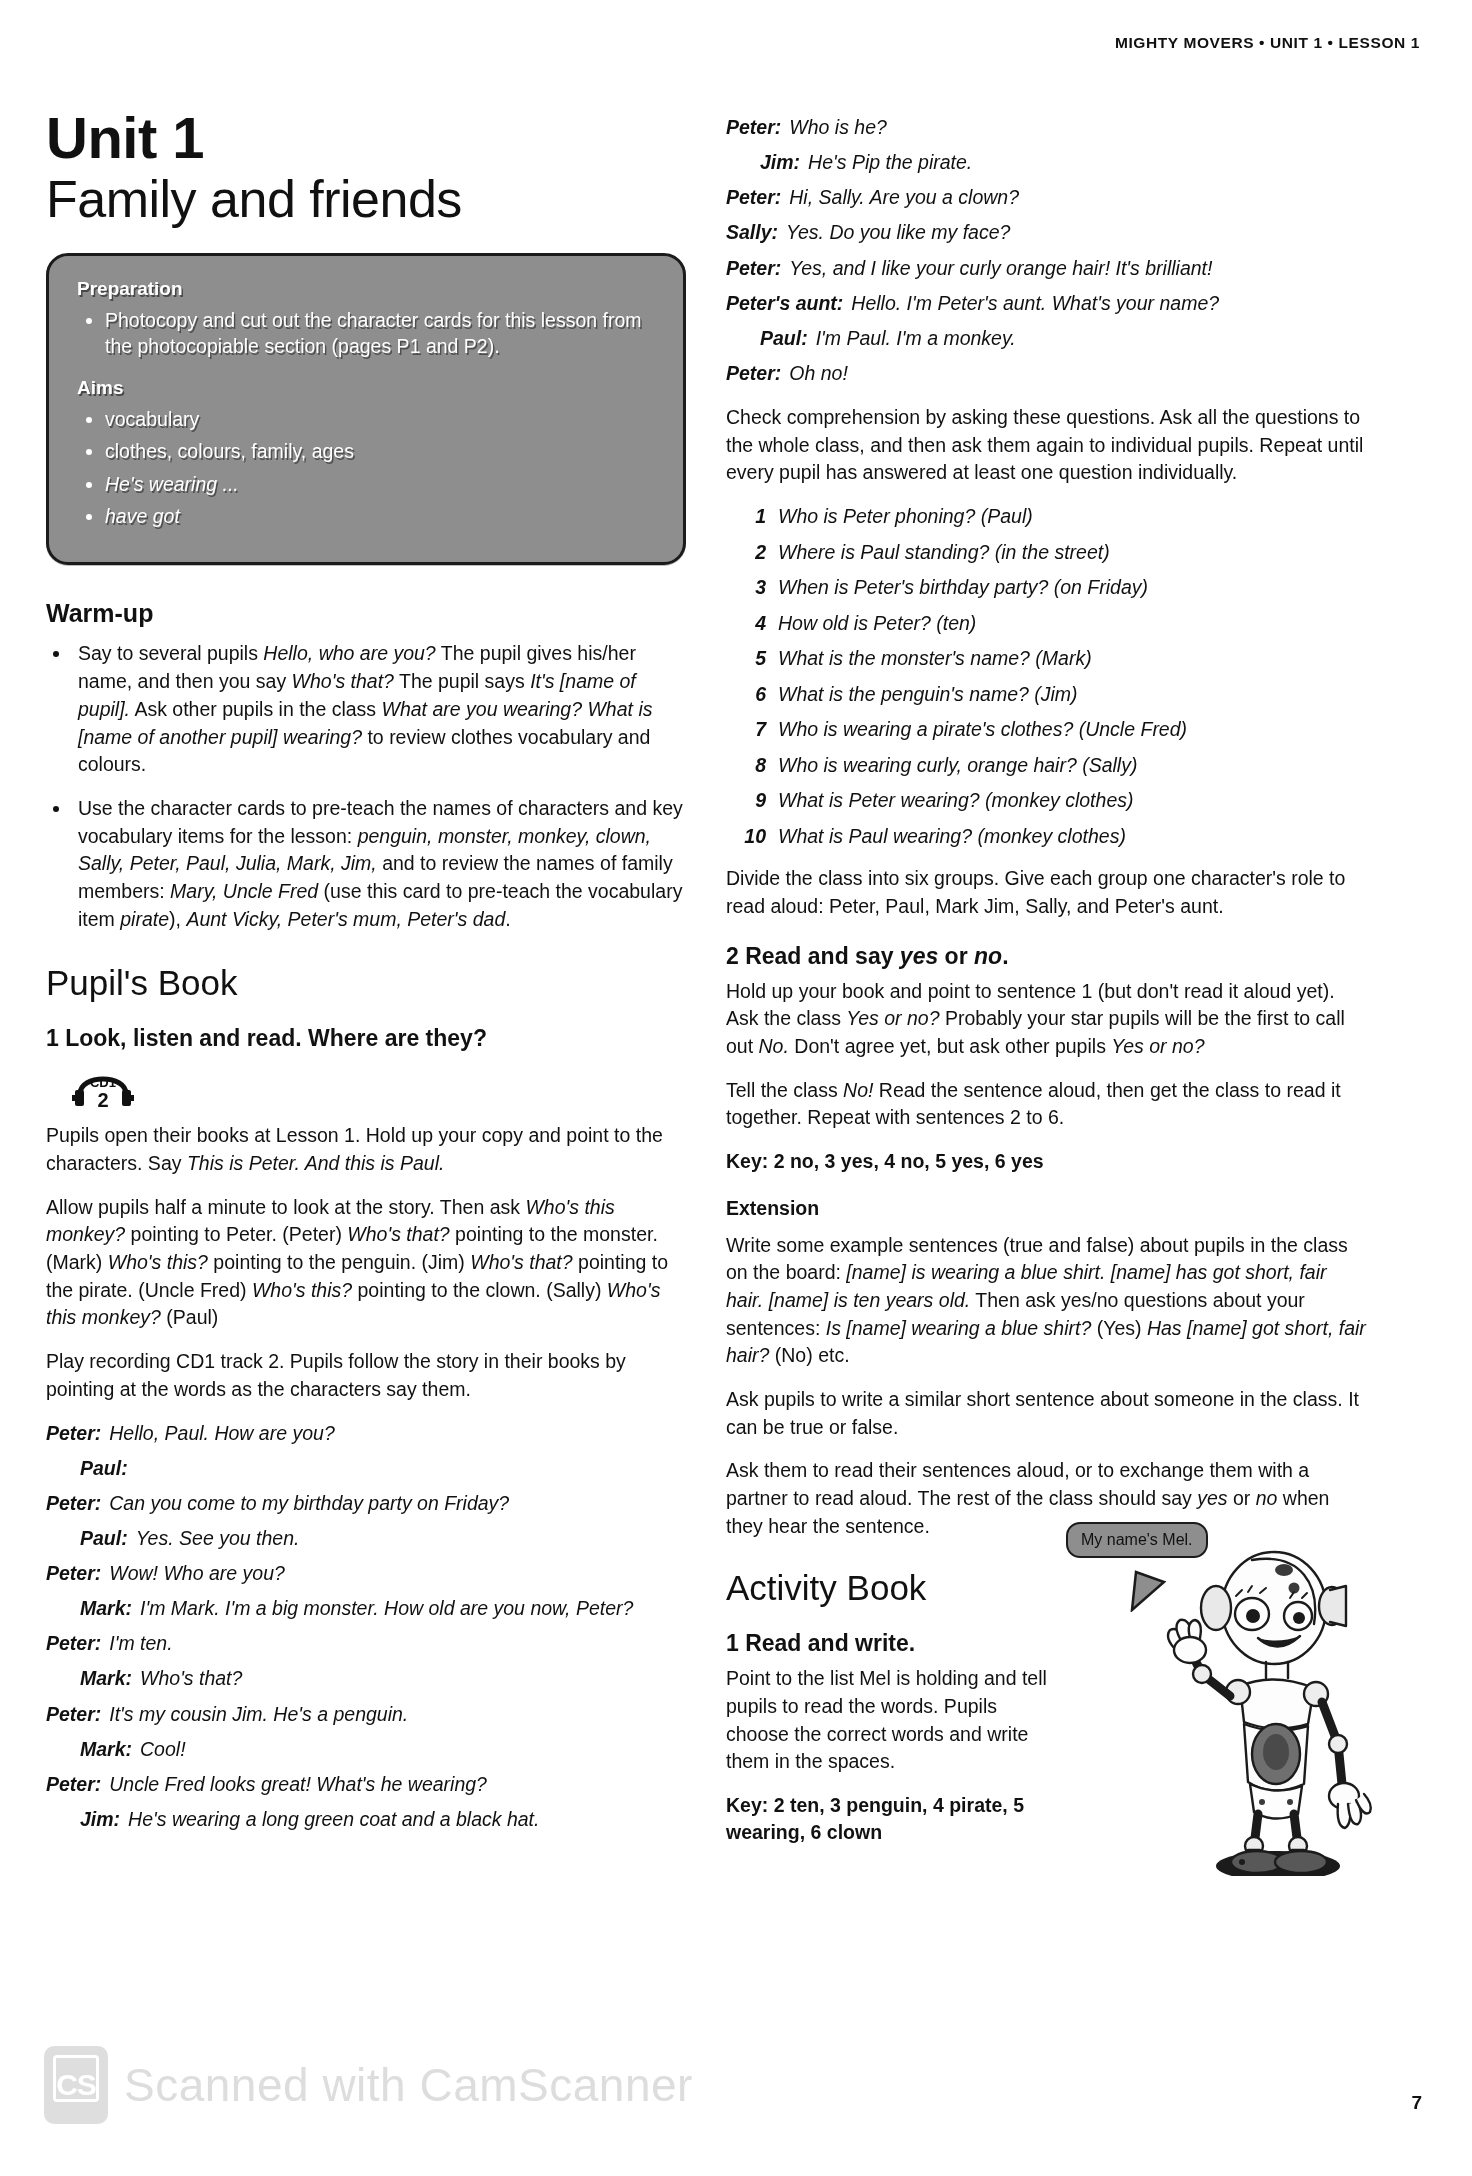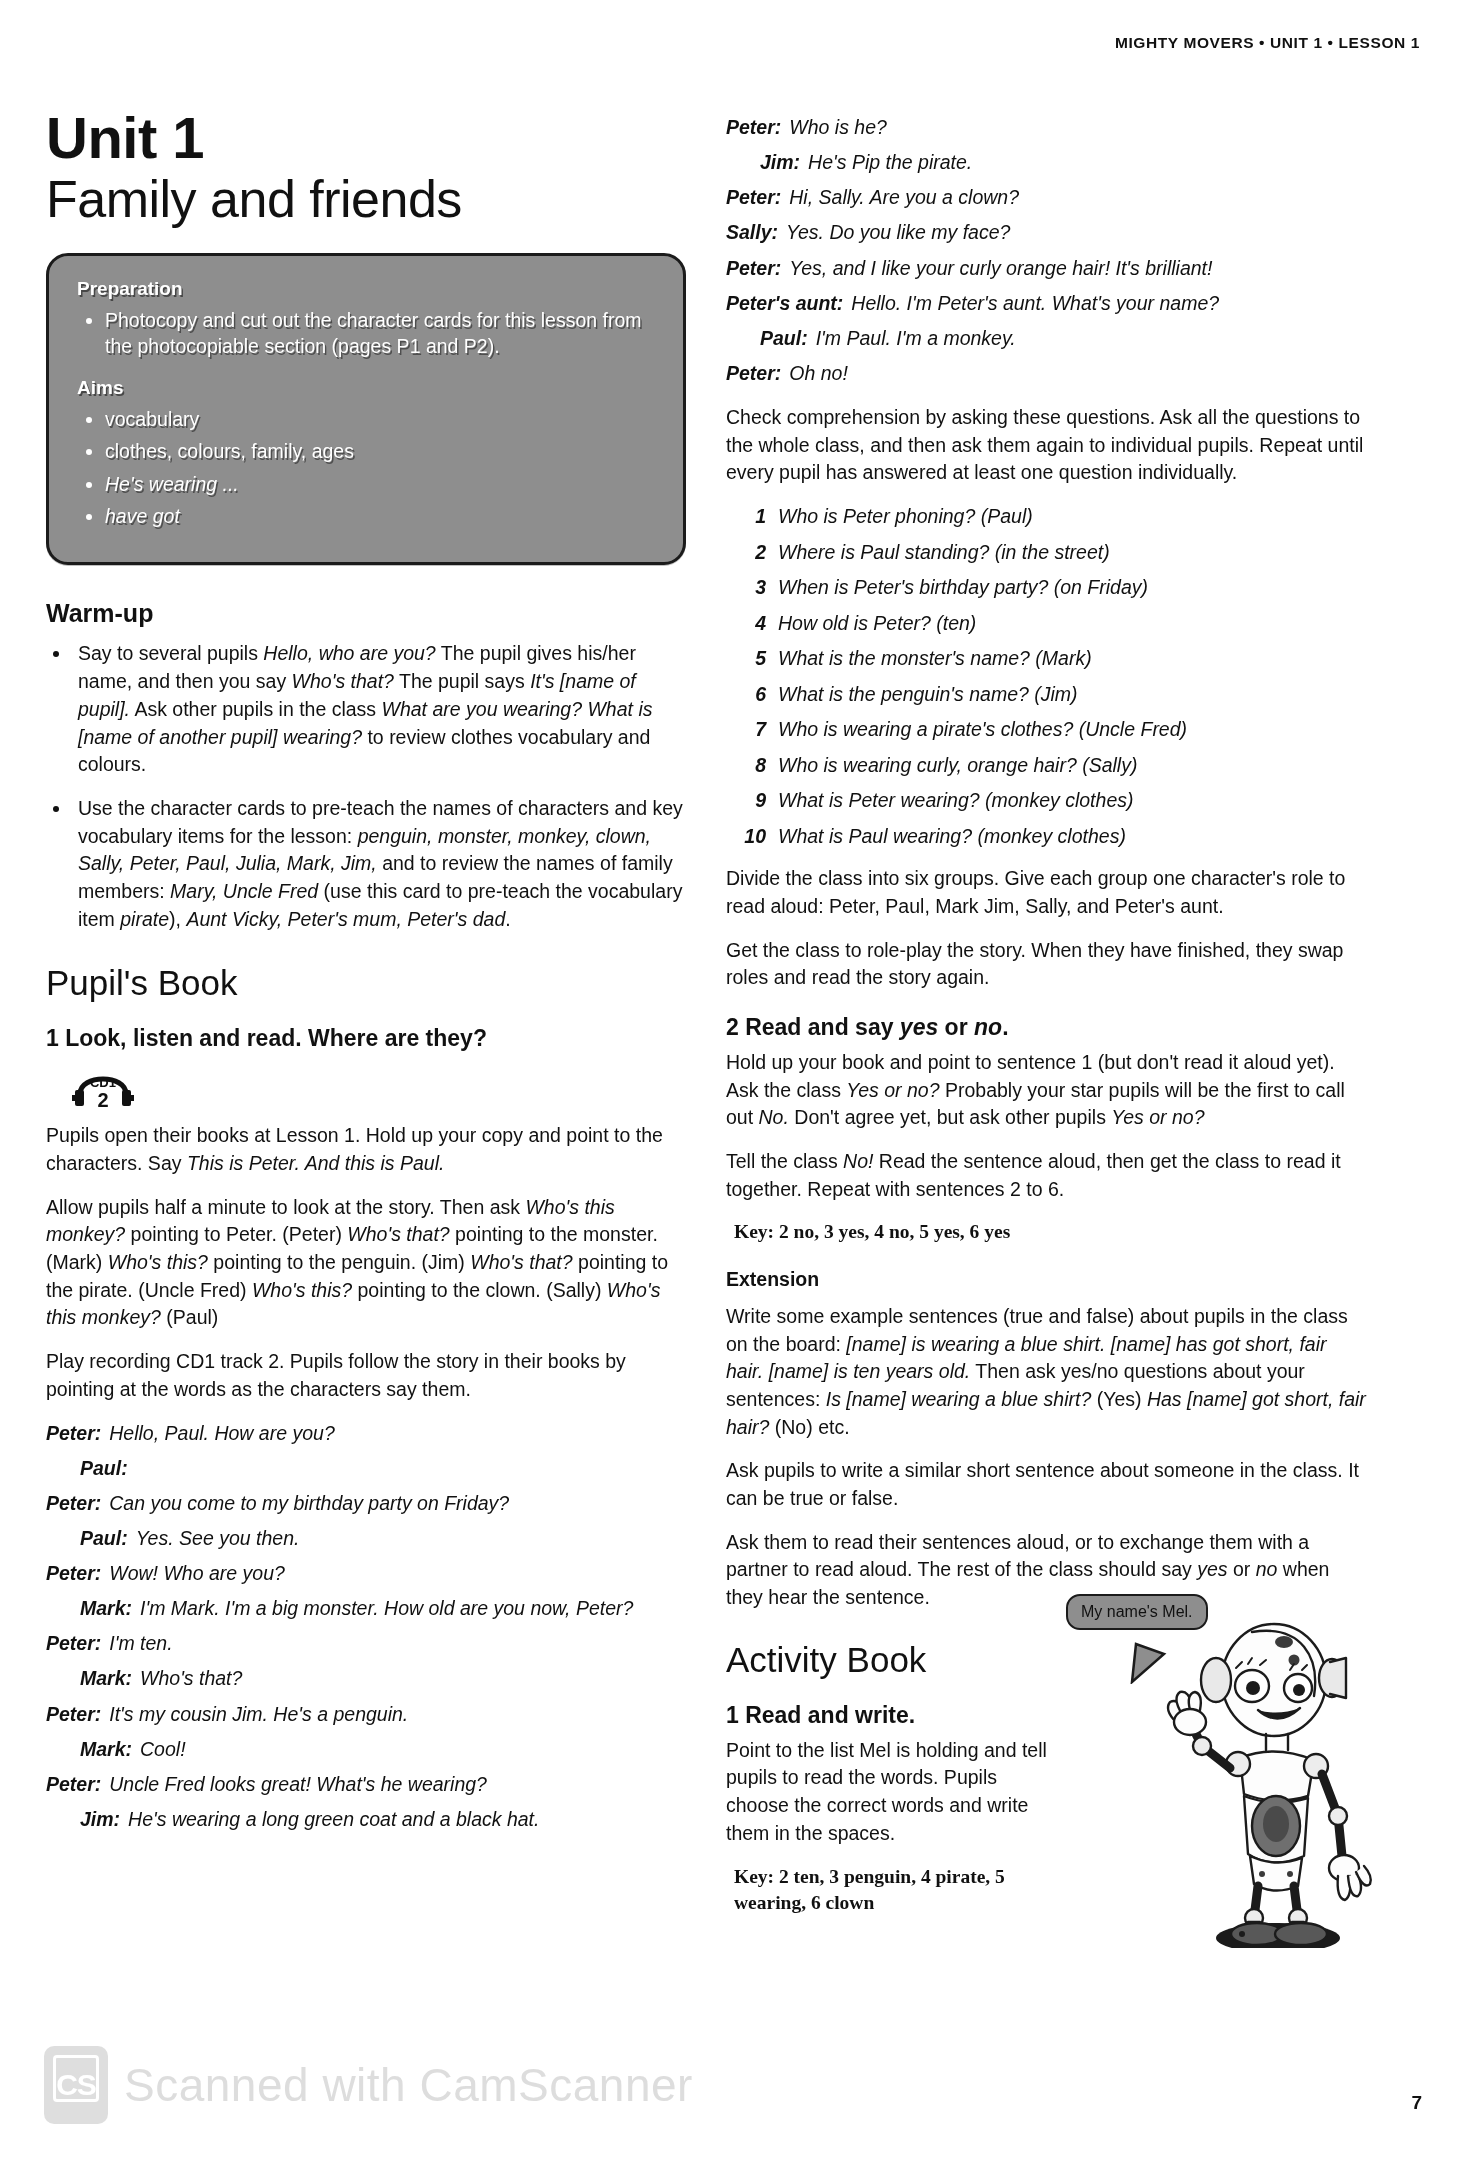--- a/index.html
+++ b/index.html
@@ -110,21 +110,21 @@
   ol.qlist { list-style:none; margin:6px 0 16px 0; padding:0; }
   ol.qlist li {
     display:flex; font-size:19.5px; line-height:1.36;
     font-style:italic; margin-bottom:9px; padding-left:18px;
   }
   ol.qlist li .n {
     font-weight:bold; font-style:italic; width:34px;
     text-align:right; padding-right:12px; flex:none;
   }
 
-  p.key { font-size:19.5px; font-weight:bold; margin:0 0 16px 8px; line-height:1.36;font-family:Liberation Serif, serif; }
+  p.key { font-size:19.5px; font-weight:bold; margin:0 0 16px 0; line-height:1.36; }
   h5.ext { font-size:19.5px; font-weight:bold; margin:22px 0 12px 0; }
 
   
   .ab-wrap { position:relative; margin-top:28px; }
   .ab-text { width:330px; }
   .robot-zone {
     position:absolute; right:-6px; top:-40px; width:300px; height:330px;
   }
   .bubble {
     position:absolute; left:-6px; top:-6px;
@@ -343,21 +343,20 @@
             <span class="n">9</span>
             <span>What is Peter wearing? (monkey clothes)</span>
           </li>
         <li>
             <span class="n">10</span>
             <span>What is Paul wearing? (monkey clothes)</span>
           </li>
       </ol>
 
       <p class="body">Divide the class into six groups. Give each group one character's role to read aloud: Peter, Paul, Mark Jim, Sally, and Peter's aunt.</p>
-      <p class="body">Get the class to role-play the story. When they have finished, they swap roles and read the story again.</p>
 
       <h4 class="numtask"><span>2 Read and say </span><i>yes</i><span> or </span><i>no</i><span>.</span></h4>
 
       <p class="body"><span>Hold up your book and point to sentence 1 (but don't read it aloud yet). Ask the class </span><i>Yes or no?</i><span> Probably your star pupils will be the first to call out </span><i>No.</i><span> Don't agree yet, but ask other pupils </span><i>Yes or no?</i></p>
 
       <p class="body"><span>Tell the class </span><i>No!</i><span> Read the sentence aloud, then get the class to read it together. Repeat with sentences 2 to 6.</span></p>
 
       <p class="key">Key: 2 no, 3 yes, 4 no, 5 yes, 6 yes</p>
 
       <h5 class="ext">Extension</h5>

